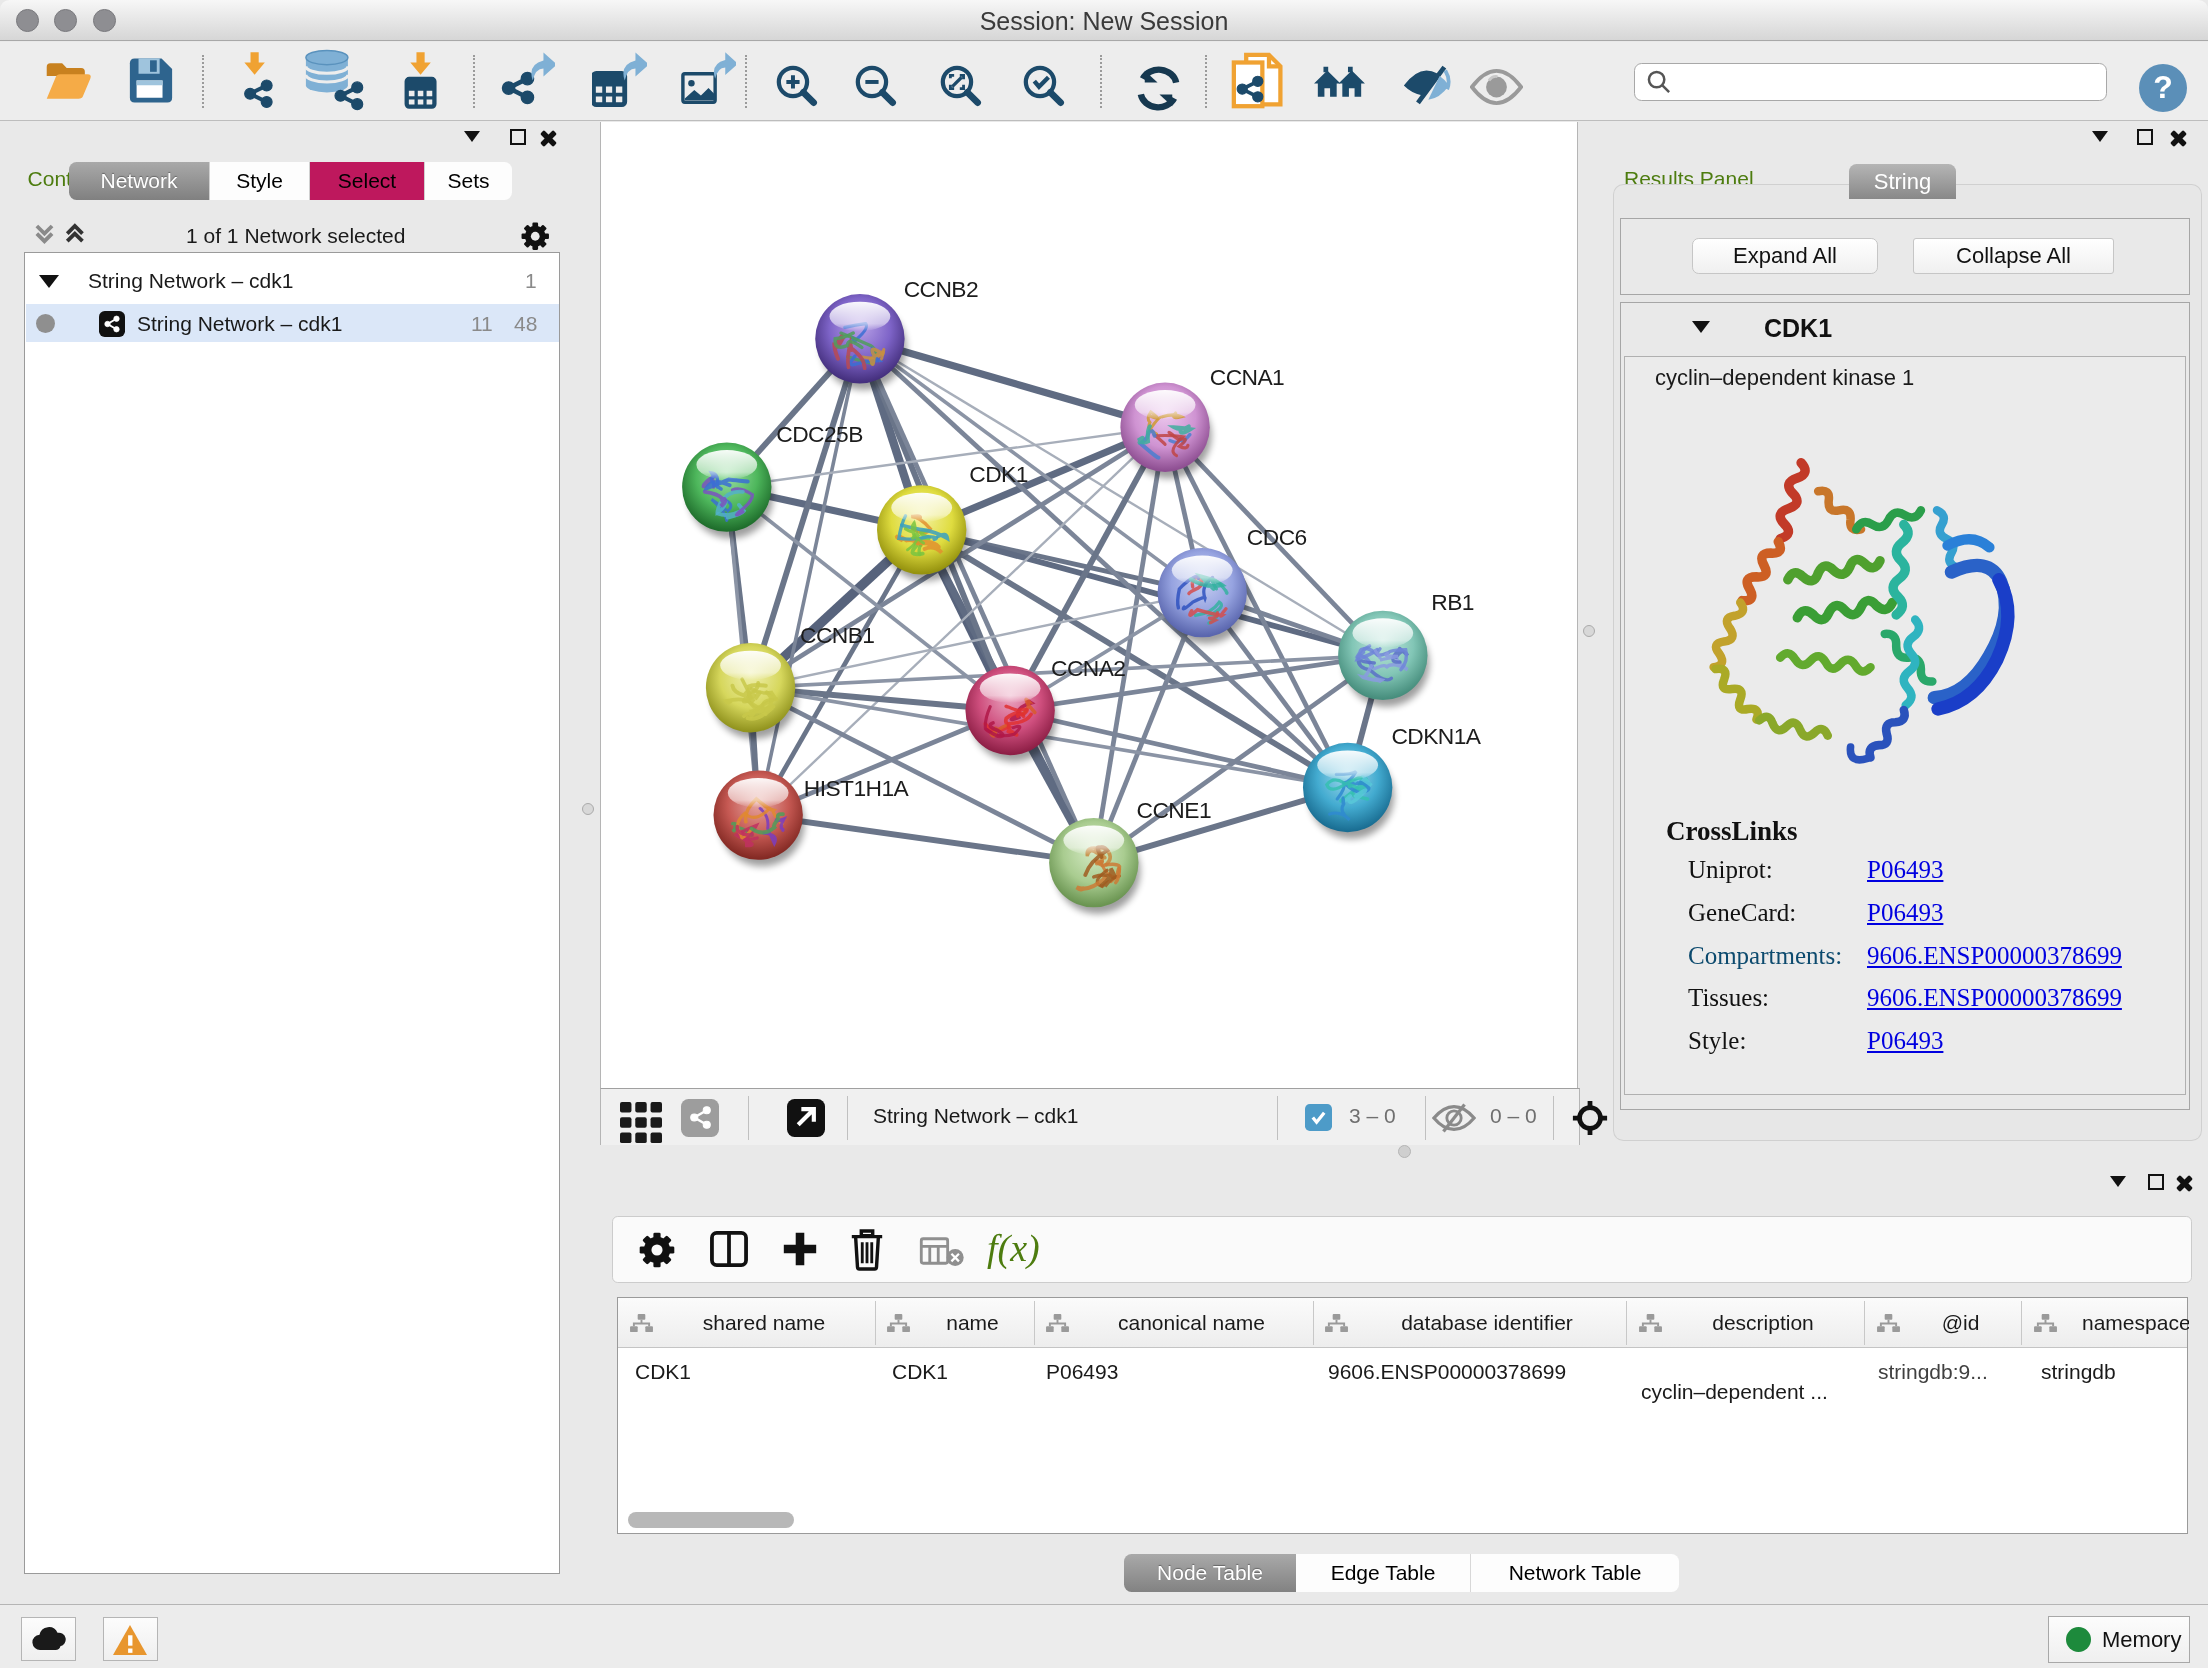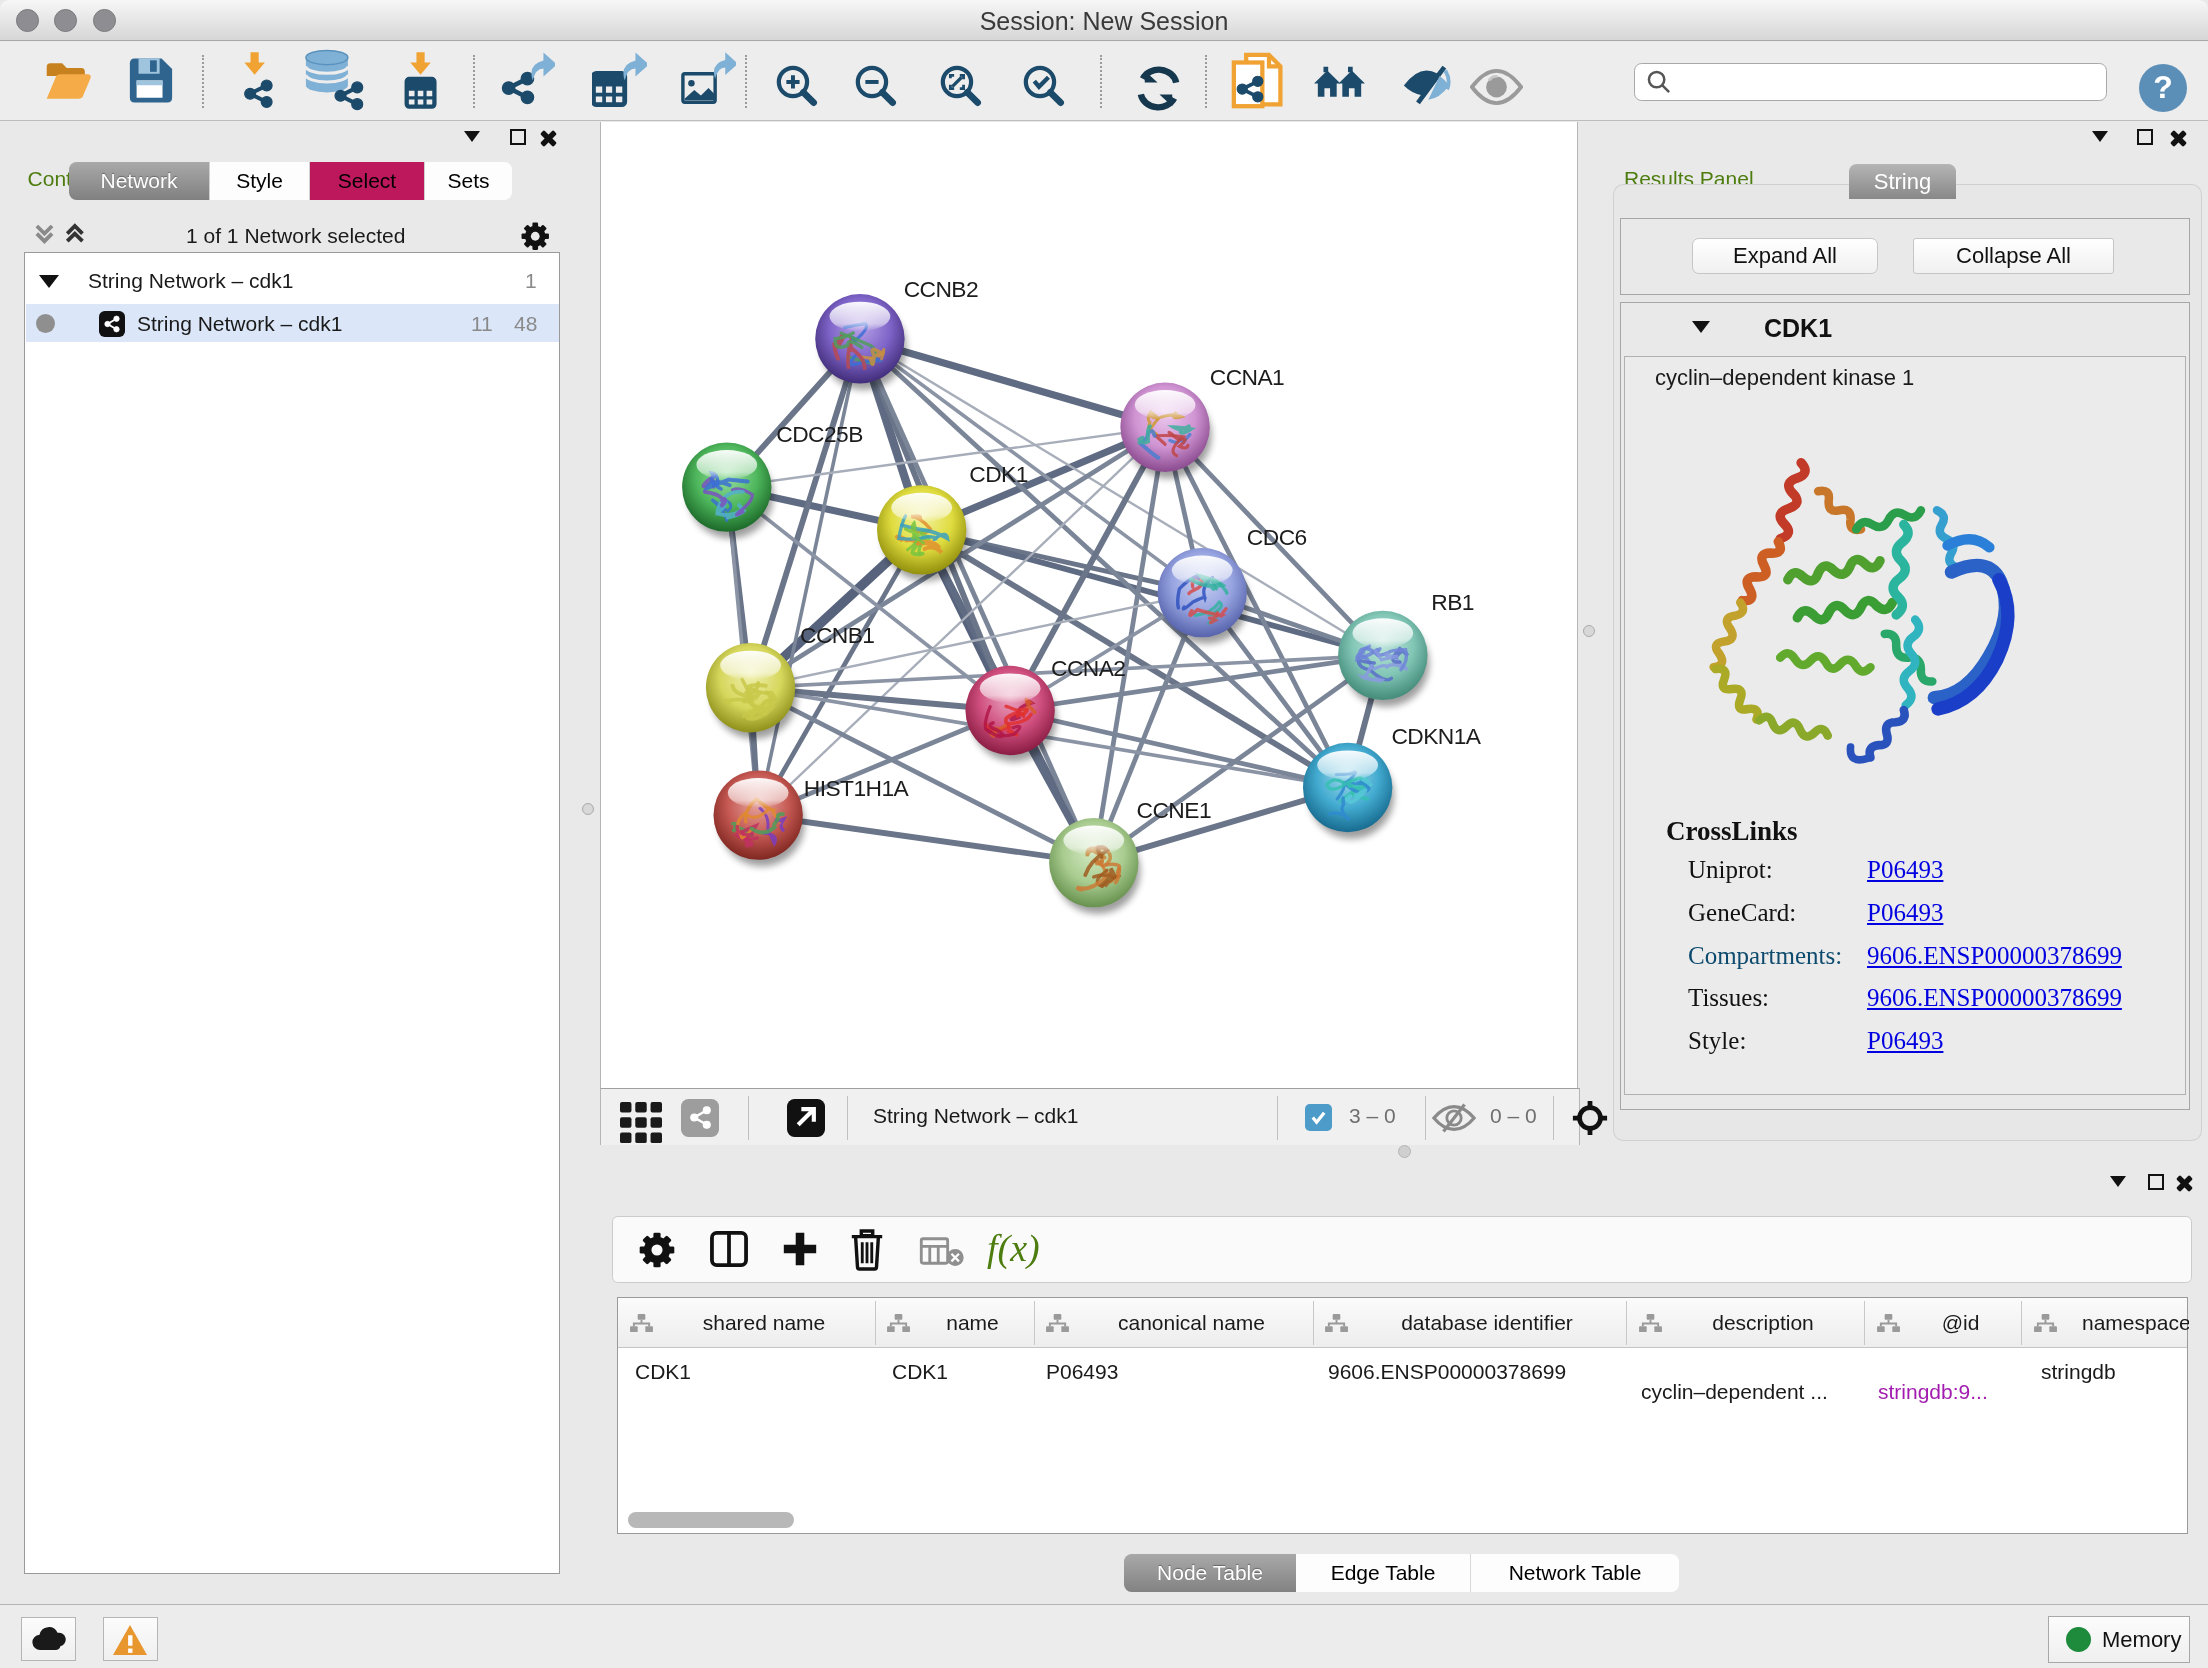--- a/index.html
+++ b/index.html
@@ -689,21 +689,21 @@
         <rect x="17" y="14" width="8" height="6" rx="1"></rect>
         <path d="M13 7 V11 M5 14 V11 H21 V14" stroke="#9a9a9a" stroke-width="2" fill="none"></path>
       </g>
     </svg></div>
 <div class="abs" style="left:2082px;top:1311px;width:219px;overflow:hidden;font-size:21px;color:#1a1a1a;clip-path:inset(0 112px 0 0);">namespace</div>
 <div class="abs" style="left:635px;top:1360px;font-size:21px;color:#1a1a1a;">CDK1</div>
 <div class="abs" style="left:892px;top:1360px;font-size:21px;color:#1a1a1a;">CDK1</div>
 <div class="abs" style="left:1046px;top:1360px;font-size:21px;color:#1a1a1a;">P06493</div>
 <div class="abs" style="left:1328px;top:1360px;font-size:21px;color:#1a1a1a;">9606.ENSP00000378699</div>
 <div class="abs" style="left:1641px;top:1360px;font-size:21px;color:#1a1a1a;margin-top:20px;">cyclin–dependent ...</div>
-<div class="abs" style="left:1878px;top:1360px;font-size:21px;color:#a21caf;margin-top:20px;">stringdb:9...</div>
+<div class="abs" style="left:1878px;top:1360px;font-size:21px;color:#404040;">stringdb:9...</div>
 <div class="abs" style="left:2041px;top:1360px;font-size:21px;color:#1a1a1a;">stringdb</div>
 <div class="abs" style="left:628px;top:1512px;width:166px;height:16px;background:#b8b8b8;border-radius:8.6px;"></div>
 <div class="abs" style="left:1124px;top:1554px;width:172px;height:38px;background:linear-gradient(#a9a9a9,#828282);border-radius:7.6px 0 0 7.6px;color:#fff;font-size:21px;text-align:center;line-height:38px;text-shadow:0 -1px 1px #666;">Node Table</div>
 <div class="abs" style="left:1296px;top:1554px;width:174px;height:38px;background:#fdfdfd;color:#000;font-size:21px;text-align:center;line-height:38px;">Edge Table</div>
 <div class="abs" style="left:1470px;top:1554px;width:209px;height:38px;background:#fdfdfd;border-left:1px solid #d8d8d8;border-radius:0 7.6px 7.6px 0;color:#000;font-size:21px;text-align:center;line-height:38px;">Network Table</div>
 <div class="abs" style="left:0;top:1604px;width:2208px;height:65px;background:#ececec;border-top:1px solid #b5b5b5;"></div>
 <div class="abs" style="left:21px;top:1617px;width:55px;height:44px;background:linear-gradient(#fcfcfc,#efefef);border:1px solid #b5b5b5;"></div>
 <svg class="abs" style="left:31px;top:1627px;" width="36" height="25" viewBox="0 0 38 26">
 <path d="M10 24 a8 8 0 0 1 -1 -16 a10 10 0 0 1 19 -2 a7 7 0 0 1 3 14 q-1 4 -5 4 z" fill="#1a1a1a"></path>
   </svg>

